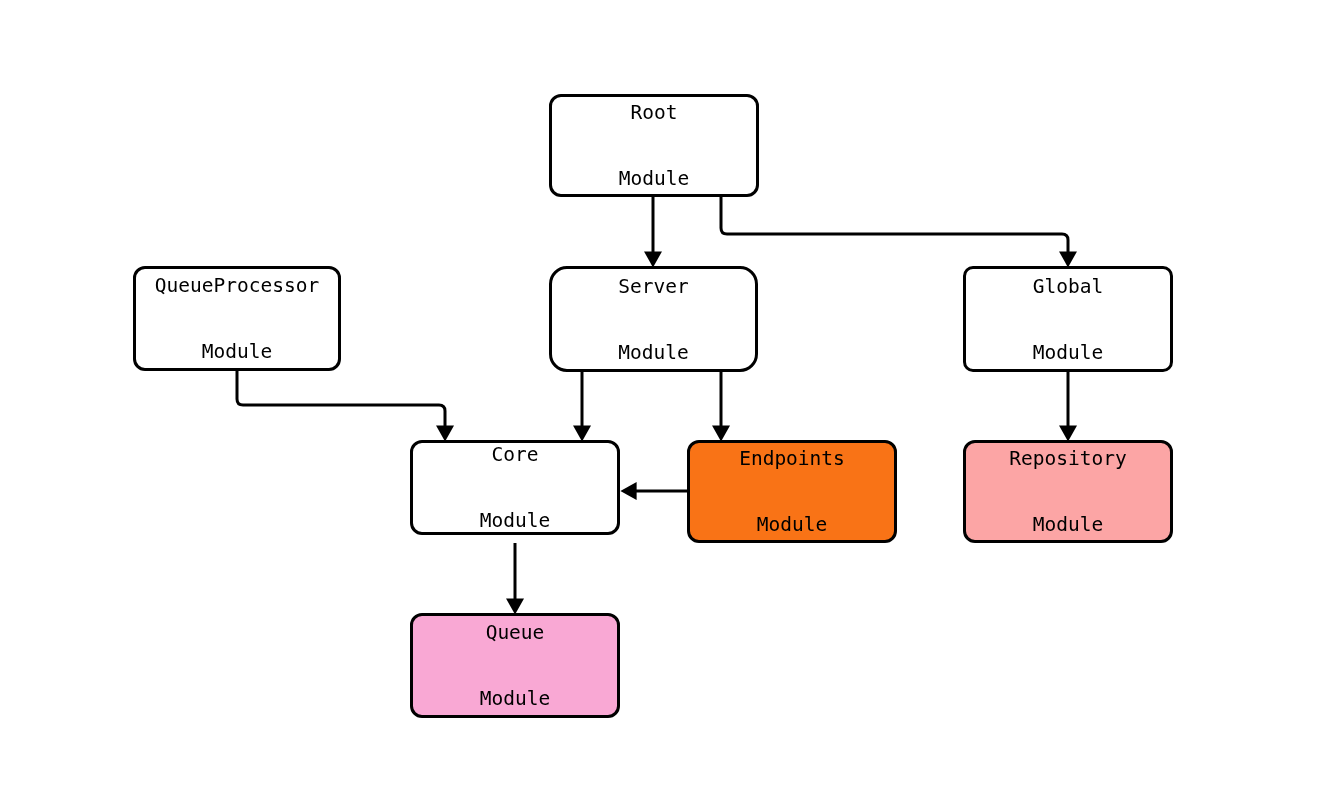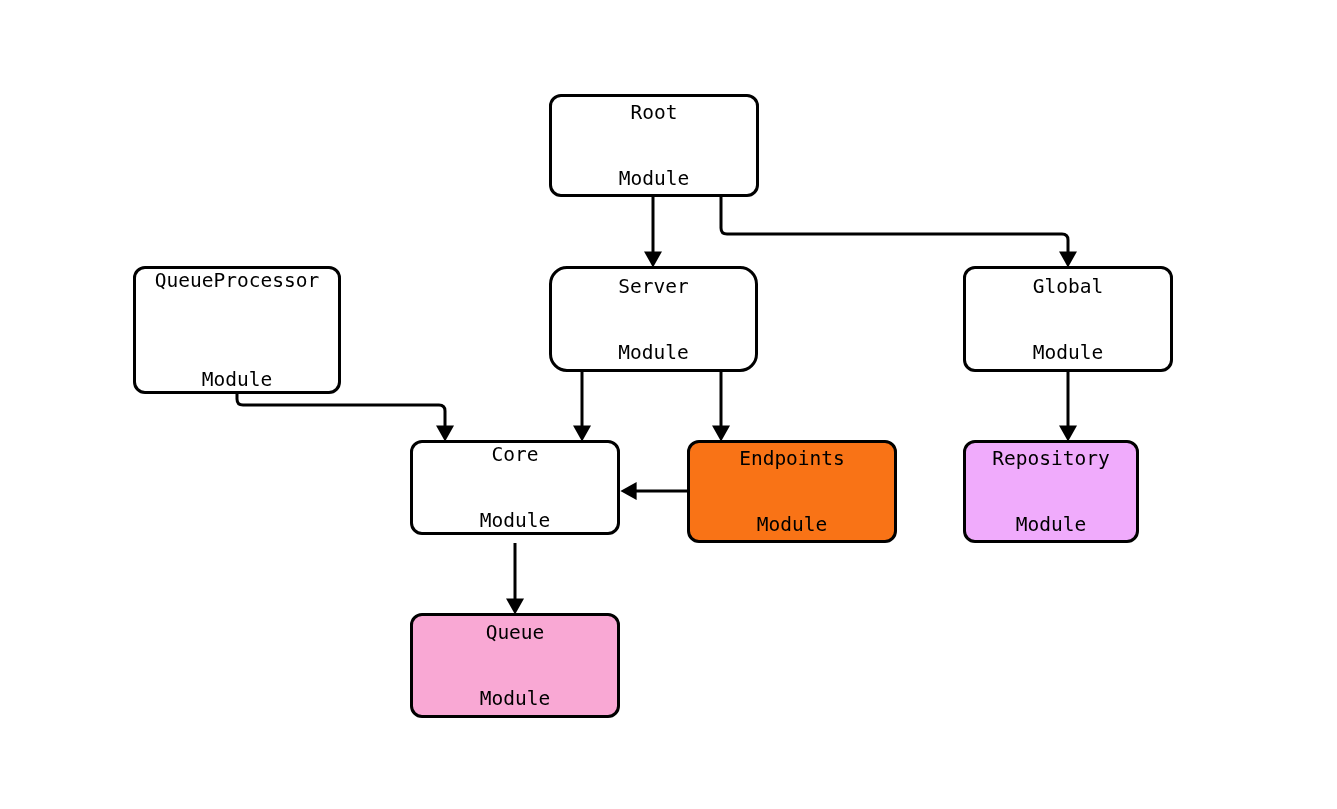--- a/index.html
+++ b/index.html
@@ -61,22 +61,22 @@
         <path d="M 582,372 L 582,426" marker-end="url(#arrowhead)" stroke="#000000"></path>
         <path d="M 721,372 L 721,426" marker-end="url(#arrowhead)" stroke="#000000"></path>
         <path d="M 1068,372 L 1068,426" marker-end="url(#arrowhead)" stroke="#000000"></path>
         <path d="M 687,491 L 636,491" marker-end="url(#arrowhead)" stroke="#000000"></path>
         <path d="M 515,543 L 515,599" marker-end="url(#arrowhead)" stroke="#000000"></path>
       </g>
   </svg>
 
   <div id="nodes-group">
       <div class="node" style="left: 549px; top: 94px; width: 210px; height: 103px; border-color: rgb(0, 0, 0); background: rgb(255, 255, 255);"><span class="node-line">Root</span><span class="node-line">Module</span></div>
-      <div class="node" style="left: 133px; top: 266px; width: 208px; height: 128px; border-color: rgb(0, 0, 0); background: rgb(255, 255, 255); justify-content: space-between;"><span class="node-line">QueueProcessor</span><span class="node-line">Module</span></div>
+      <div class="node" style="left: 133px; top: 266px; width: 208px; height: 105px; border-color: rgb(0, 0, 0); background: rgb(255, 255, 255);"><span class="node-line">QueueProcessor</span><span class="node-line">Module</span></div>
       <div class="node" style="left: 549px; top: 266px; width: 209px; height: 106px; border-color: rgb(0, 0, 0); background: rgb(255, 255, 255); border-radius: 18px;"><span class="node-line">Server</span><span class="node-line">Module</span></div>
-      <div class="node" style="left: 963px; top: 266px; width: 210px; height: 106px; border-color: rgb(0, 0, 0); background: rgb(255, 255, 255);"><span class="node-line">Global</span><span class="node-line">Module</span></div>
+      <div class="node" style="left: 963px; top: 266px; width: 210px; height: 106px; border-color: rgb(0, 0, 0); background: rgb(255, 255, 255); border-radius: 10px;"><span class="node-line">Global</span><span class="node-line">Module</span></div>
       <div class="node" style="left: 410px; top: 440px; width: 210px; height: 95px; border-color: rgb(0, 0, 0); background: rgb(255, 255, 255);"><span class="node-line">Core</span><span class="node-line">Module</span></div>
       <div class="node" style="left: 687px; top: 440px; width: 210px; height: 103px; border-color: rgb(0, 0, 0); background: #f97316;"><span class="node-line">Endpoints</span><span class="node-line">Module</span></div>
-      <div class="node" style="left: 963px; top: 440px; width: 176px; height: 103px; border-color: rgb(0, 0, 0); background: #f0abfc;"><span class="node-line">Repository</span><span class="node-line">Module</span></div>
+      <div class="node" style="left: 963px; top: 440px; width: 210px; height: 103px; border-color: rgb(0, 0, 0); background: #fca5a5;"><span class="node-line">Repository</span><span class="node-line">Module</span></div>
       <div class="node" style="left: 410px; top: 613px; width: 210px; height: 105px; border-color: rgb(0, 0, 0); background: #f9a8d4;"><span class="node-line">Queue</span><span class="node-line">Module</span></div>
     </div>
 
 </div>
 
 </body></html>

